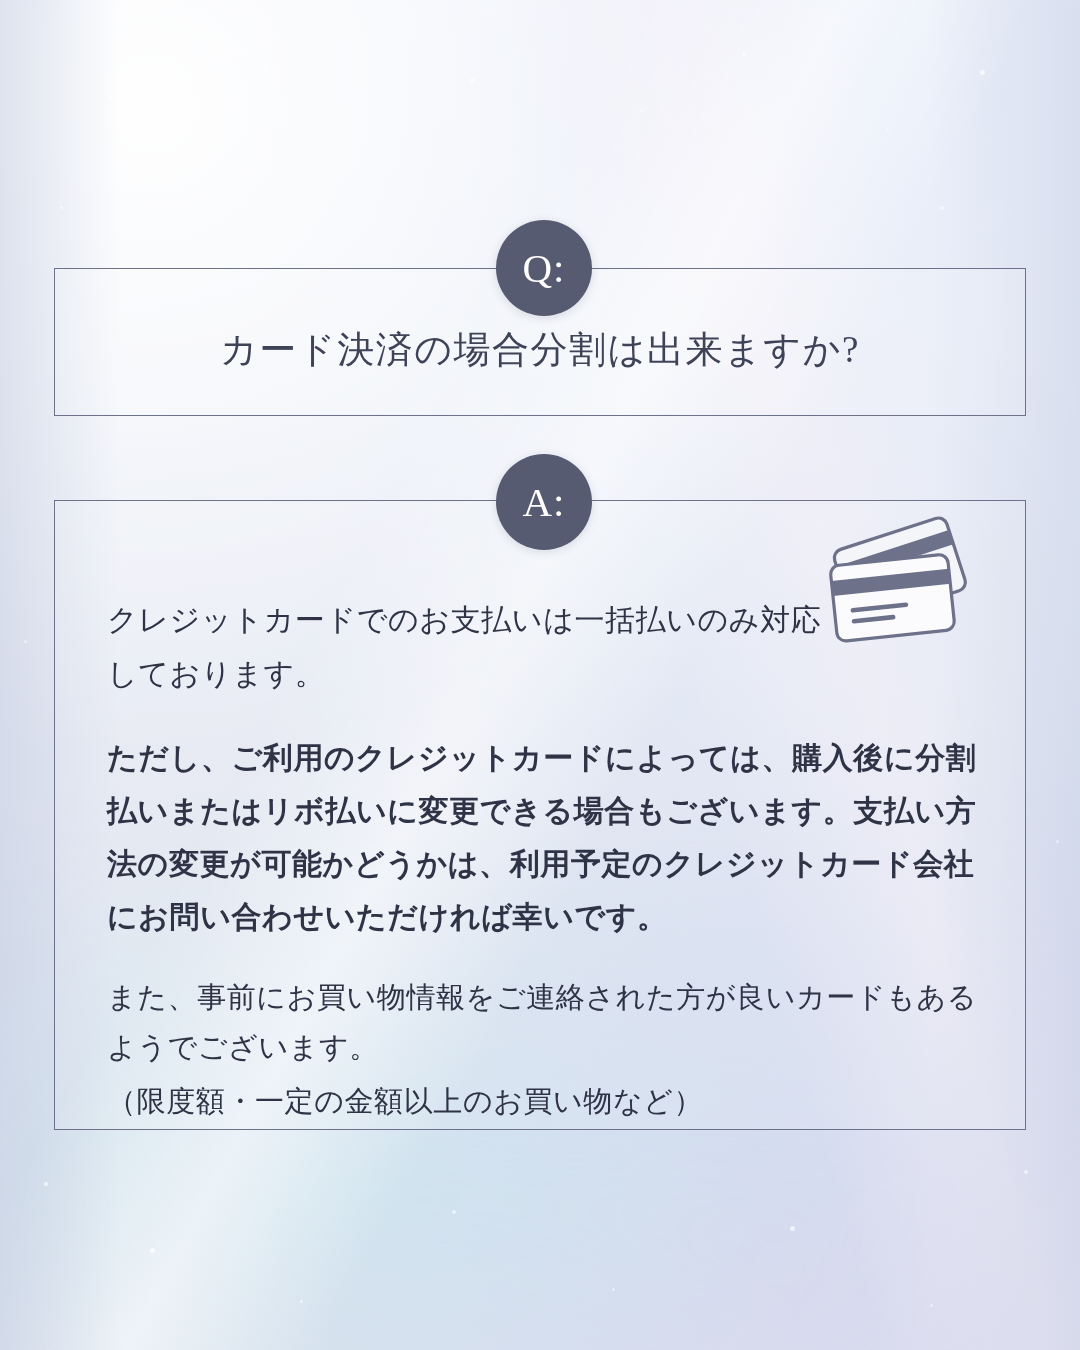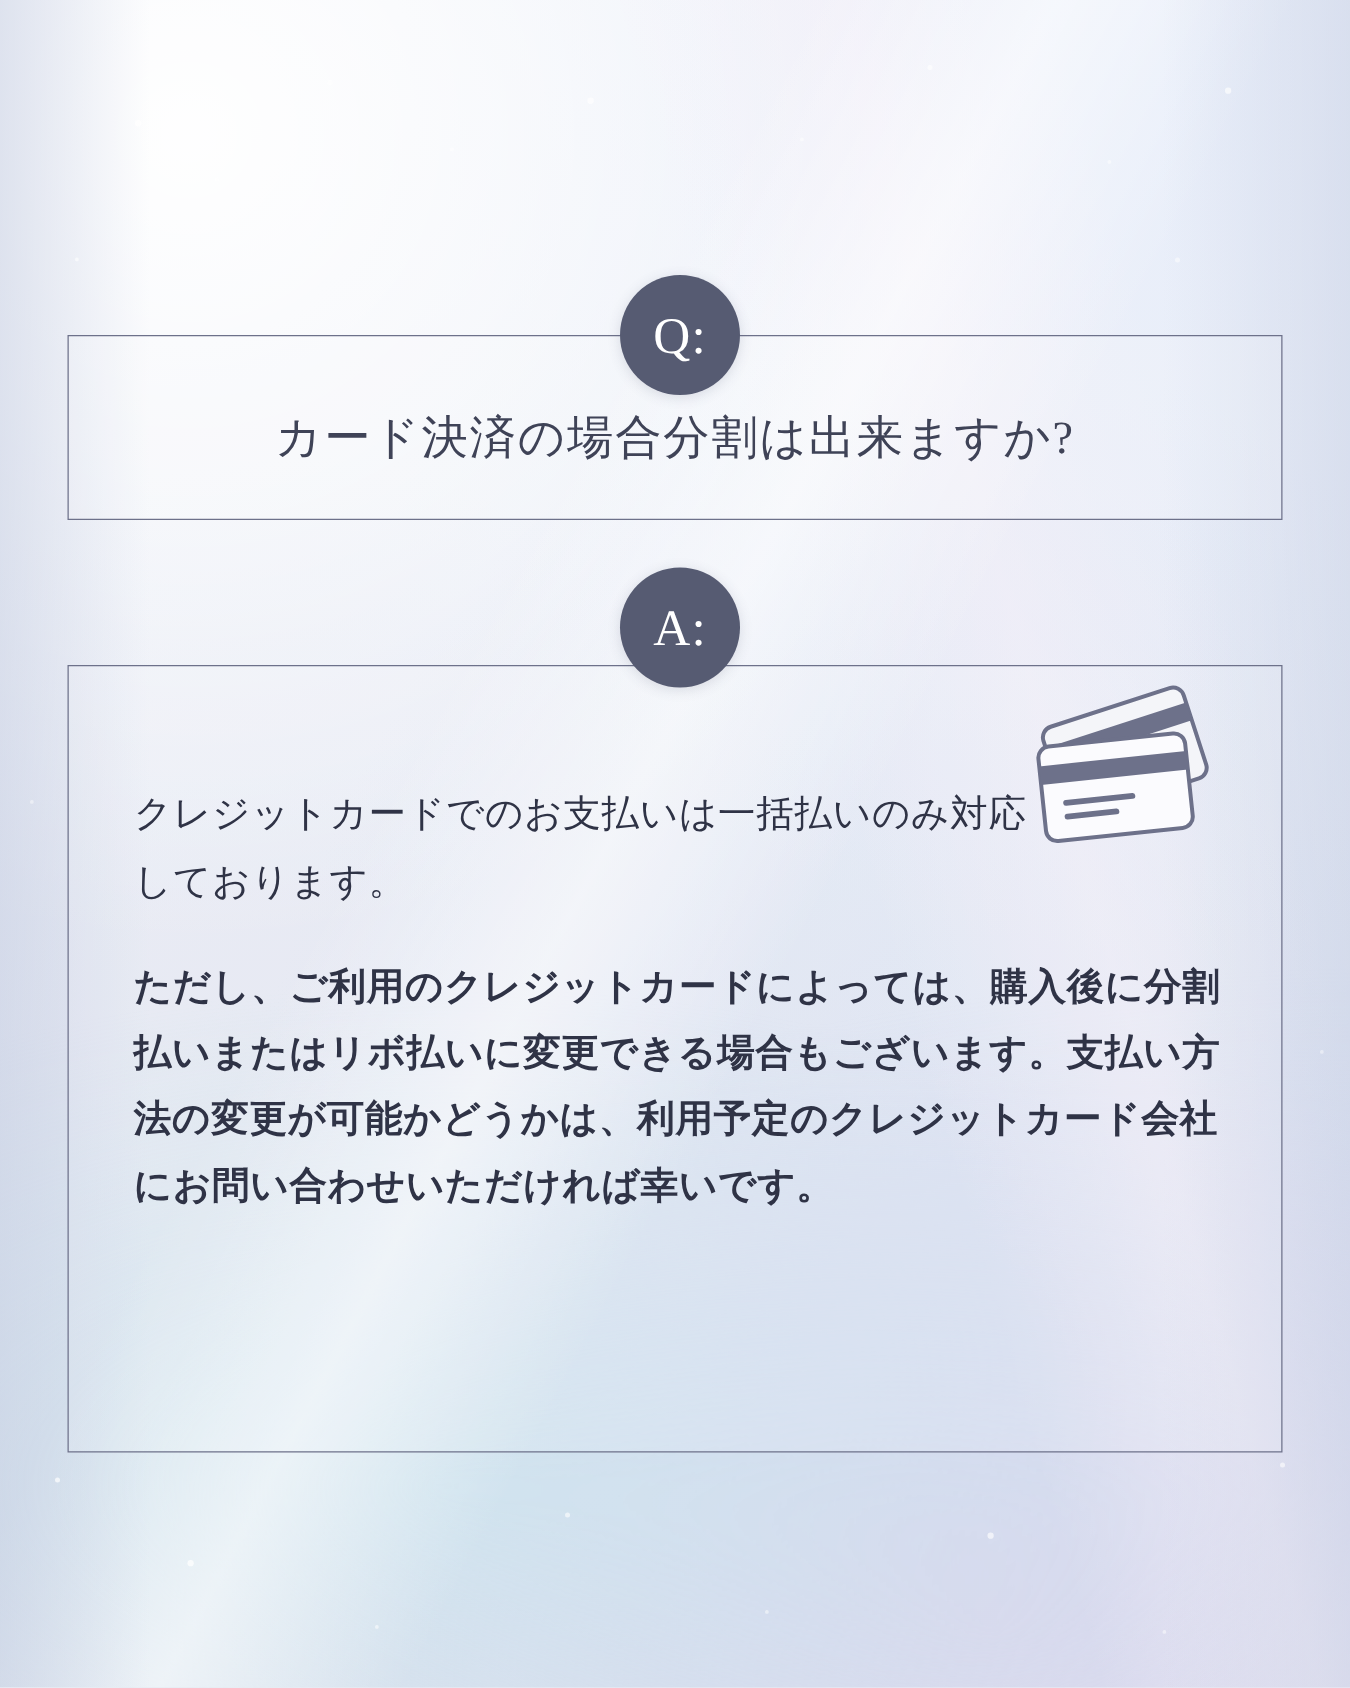--- a/index.html
+++ b/index.html
@@ -114,21 +114,20 @@
 
   .abox {
     position: absolute;
     left: 54px;
     top: 500px;
     width: 972px;
     height: 630px;
     border: 1.5px solid #6d718a;
     background: rgba(255,255,255,0.12);
     box-sizing: border-box;
-    margin-top: 32px;
   }
 
   .a-body {
     position: absolute;
     left: 52px;
     top: 62px;
     right: 46px;
   }
   .para {
     color: #2f3346;
@@ -225,17 +224,19 @@
           <rect x="44" y="88" width="58" height="4.6" rx="2.3" fill="#6d718a"></rect>
           <rect x="44" y="99" width="44" height="4.6" rx="2.3" fill="#6d718a"></rect>
         </g>
       </svg>
     </div>
 
     <div class="a-body">
       <p class="para p1">クレジットカードでのお支払いは一括払いのみ対応しております。</p>
       <p class="para p2">ただし、ご利用のクレジットカードによっては、購入後に分割払いまたはリボ払いに変更できる場合もございます。支払い方法の変更が可能かどうかは、利用予定のクレジットカード会社にお問い合わせいただければ幸いです。</p>
       <p class="para p3">
+        <span>また、事前にお買い物情報をご連絡された方が良いカードもあるようでございます。</span>
+        <span class="sub">（限度額・一定の金額以上のお買い物など）</span>
       </p>
     </div>
 
   </div>
 </div>
 
 </body></html>

